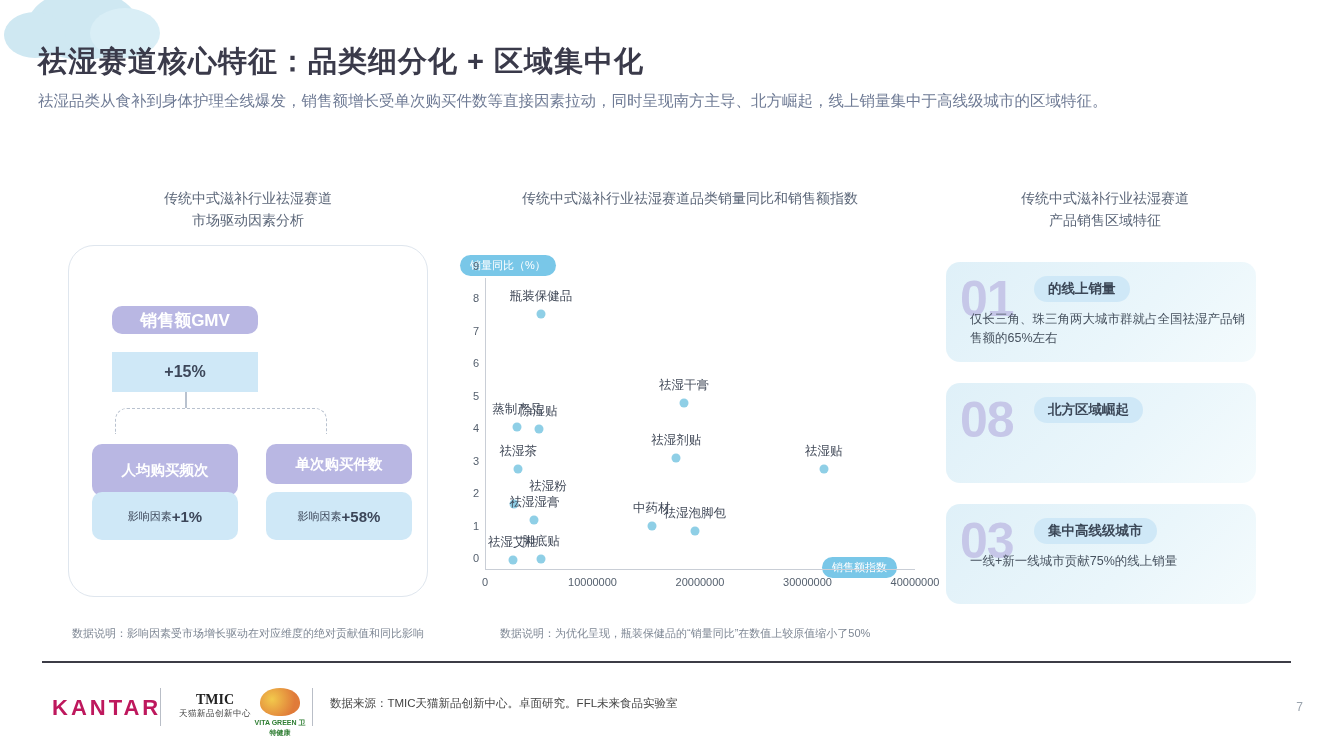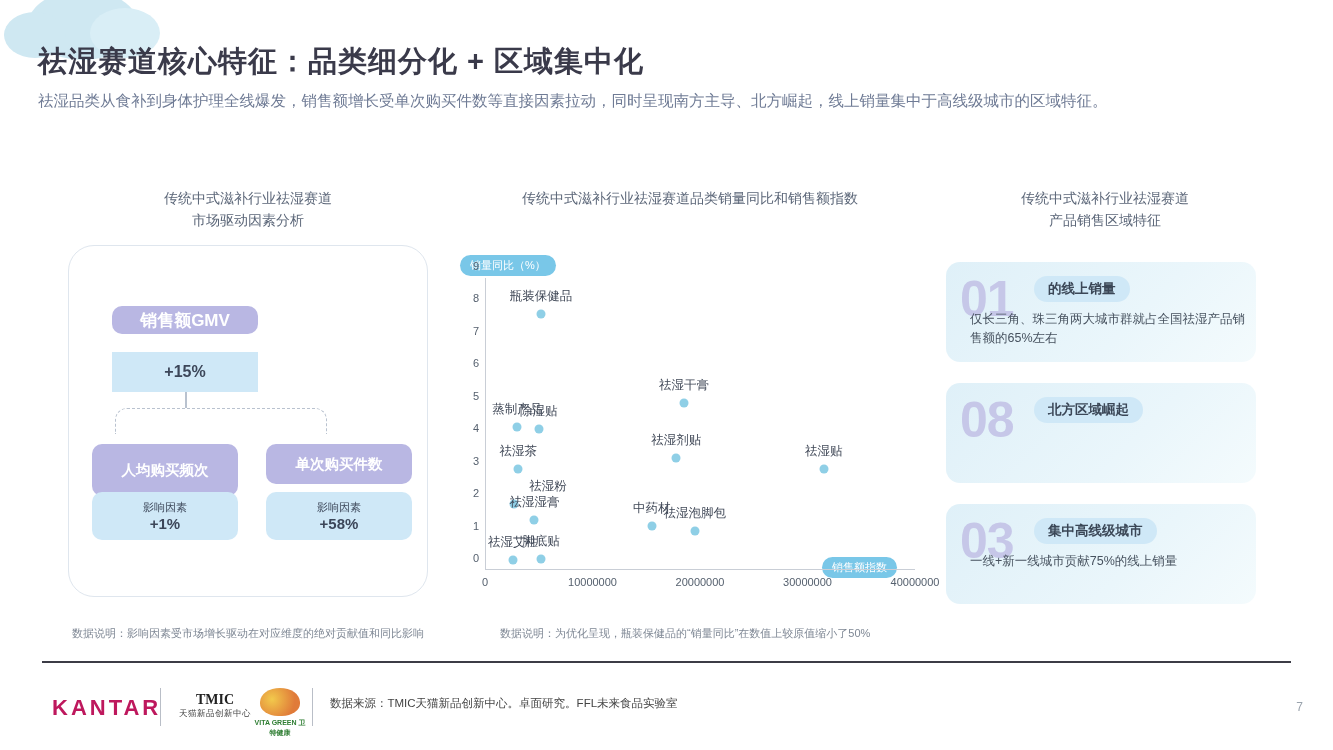--- a/index.html
+++ b/index.html
@@ -76,21 +76,21 @@
     background:#b9b7e3; color:#fff; font-size:14.5px; font-weight:bold;
     border-radius:10px;
   }
   .pill-count {
     left:266px; top:444px; width:146px; height:40px;
     background:#b9b7e3; color:#fff; font-size:14.5px; font-weight:bold;
     border-radius:10px;
   }
   .sub-box {
     position:absolute; width:146px; height:48px; background:#cfe8f7;
-    border-radius:10px; display:flex; flex-direction:column;
+    border-radius:10px; display:flex; flex-direction:row;
     align-items:center; justify-content:center; color:#3c4659;
   }
   .sub-box .lab { font-size:11px; }
   .sub-box .val { font-size:15px; font-weight:bold; }
   #sub-freq  { left:92px;  top:492px; }
   #sub-count { left:266px; top:492px; }
 
   .note {
     position:absolute; font-size:11px; color:#7e8794;
   }

